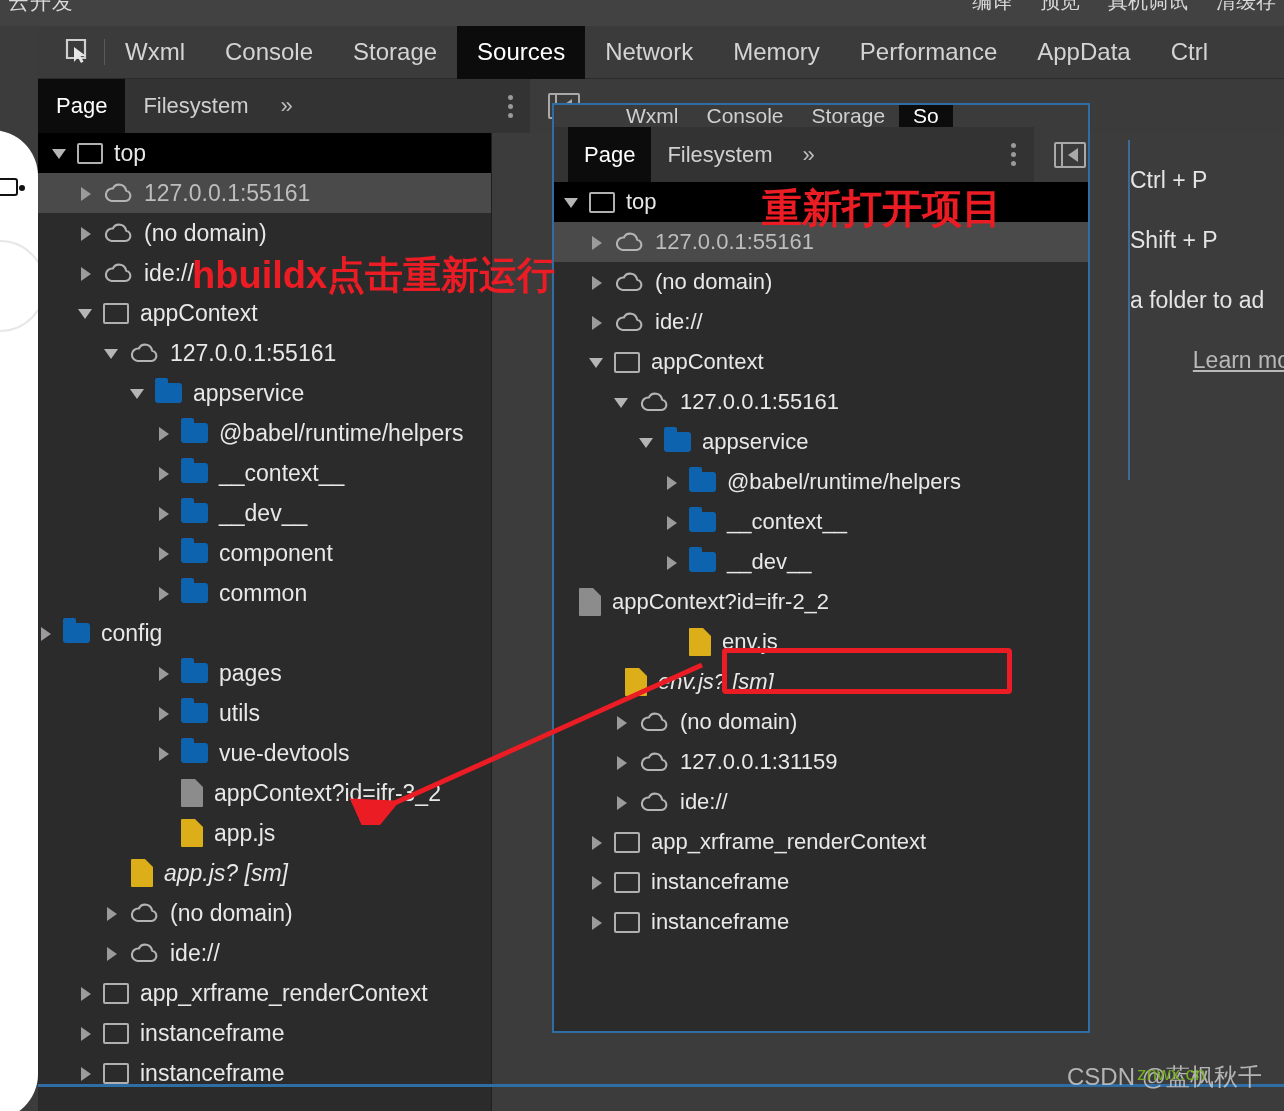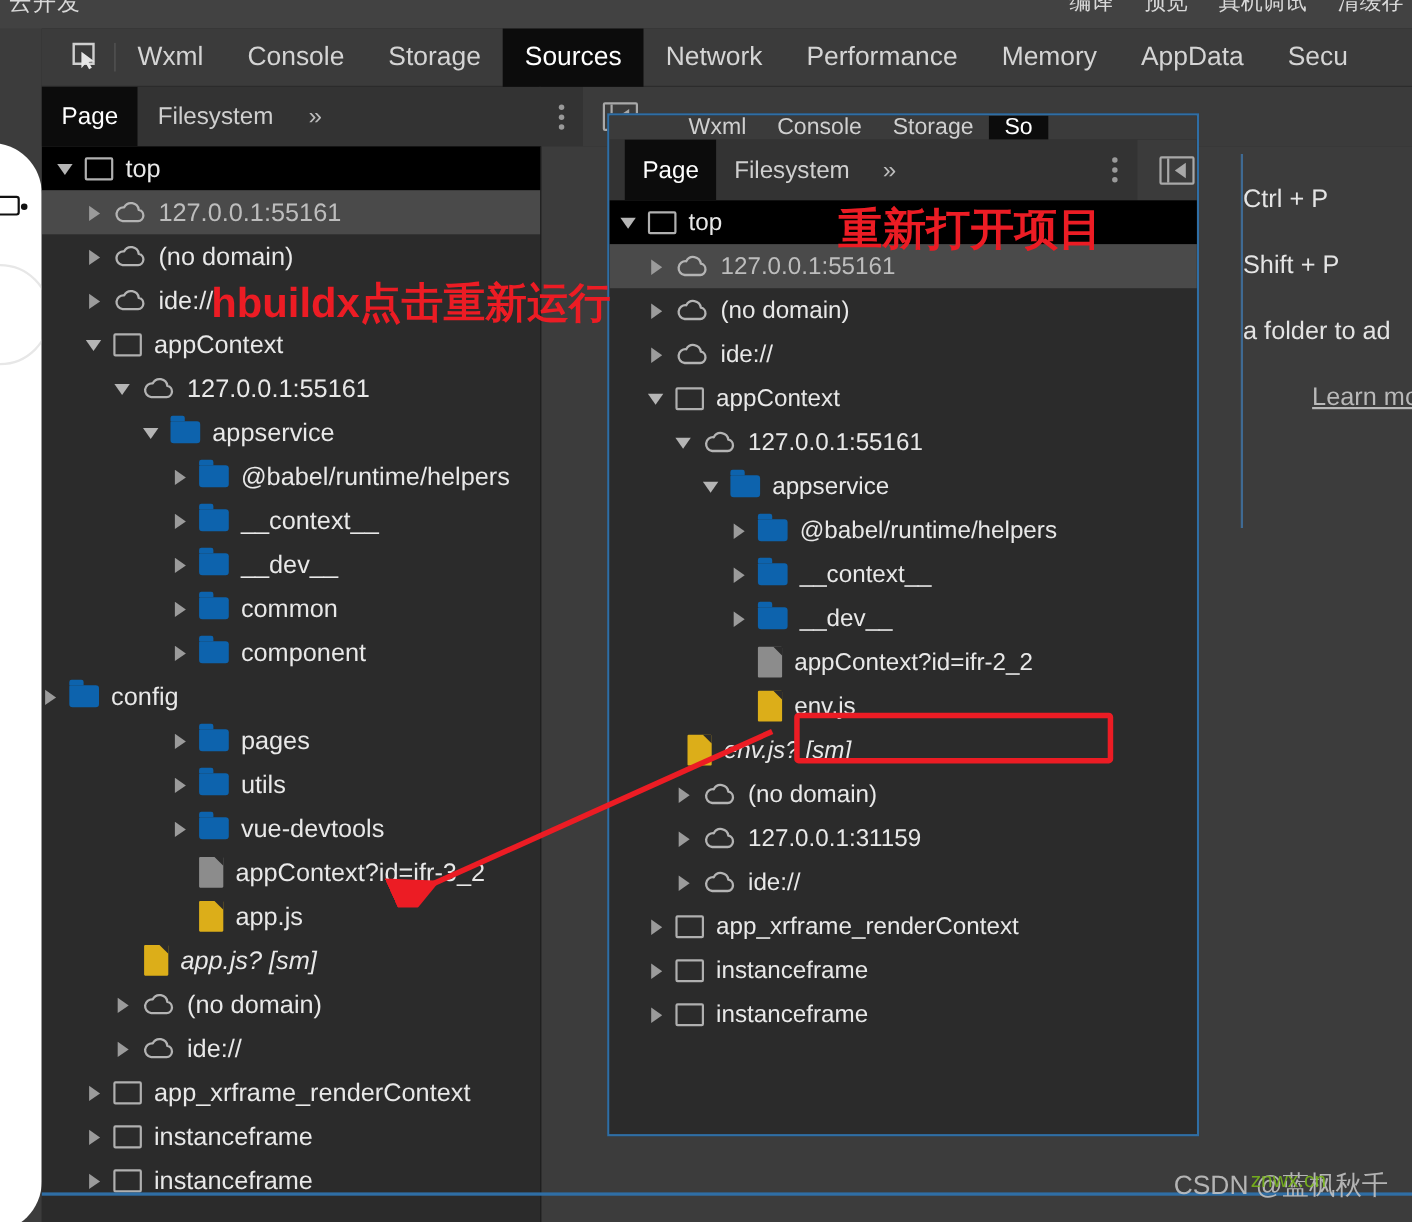--- a/index.html
+++ b/index.html
@@ -263,24 +263,24 @@
           <path d="M4 2 H22 V20 H4 Z" fill="none" stroke="#cfcfcf" stroke-width="2.2"></path>
           <path d="M11 9 L11 24 L15 19.5 L18 25 L20.5 23.6 L17.5 18.3 L23 18 Z" fill="#e6e6e6"></path>
         </svg>
       </div>
       <div class="tab-div"></div>
       <div class="tab">Wxml</div>
       <div class="tab">Console</div>
       <div class="tab">Storage</div>
       <div class="tab active">Sources</div>
       <div class="tab">Network</div>
+      <div class="tab">Memory</div>
       <div class="tab">Performance</div>
-      <div class="tab">Memory</div>
       <div class="tab">AppData</div>
-      <div class="tab">Secu</div>
+      <div class="tab">Ctrl</div>
     </div>
 
     <div class="subbar">
       <div class="subtab active">Page</div>
       <div class="subtab">Filesystem</div>
       <div class="chev">»</div>
     </div>
     <div class="kebab">
         <i></i>
         <i></i>
@@ -372,28 +372,28 @@
           <span class="ic">
             <span class="ic-folder"></span>
           </span>
           <span class="lbl">__dev__</span>
         </div>
         <div class="row" style="padding-left:118px">
           <span class="arrow closed"></span>
           <span class="ic">
             <span class="ic-folder"></span>
           </span>
+          <span class="lbl">component</span>
+        </div>
+        <div class="row" style="padding-left:118px">
+          <span class="arrow closed"></span>
+          <span class="ic">
+            <span class="ic-folder"></span>
+          </span>
           <span class="lbl">common</span>
-        </div>
-        <div class="row" style="padding-left:118px">
-          <span class="arrow closed"></span>
-          <span class="ic">
-            <span class="ic-folder"></span>
-          </span>
-          <span class="lbl">component</span>
         </div>
         <div class="row" style="">
           <span class="arrow closed"></span>
           <span class="ic">
             <span class="ic-folder"></span>
           </span>
           <span class="lbl">config</span>
         </div>
         <div class="row" style="padding-left:118px">
           <span class="arrow closed"></span>
@@ -589,21 +589,21 @@
           </span>
           <span class="lbl">__context__</span>
         </div>
         <div class="row" style="padding-left:110px">
           <span class="arrow closed"></span>
           <span class="ic">
             <span class="ic-folder"></span>
           </span>
           <span class="lbl">__dev__</span>
         </div>
-        <div class="row" style="padding-left:110px">
+        <div class="row" style="">
           <span class="arrow none"></span>
           <span class="ic">
             <span class="ic-filegray"></span>
           </span>
           <span class="lbl">appContext?id=ifr-2_2</span>
         </div>
         <div class="row" style="padding-left:110px">
           <span class="arrow none"></span>
           <span class="ic">
             <span class="ic-filejs"></span>

